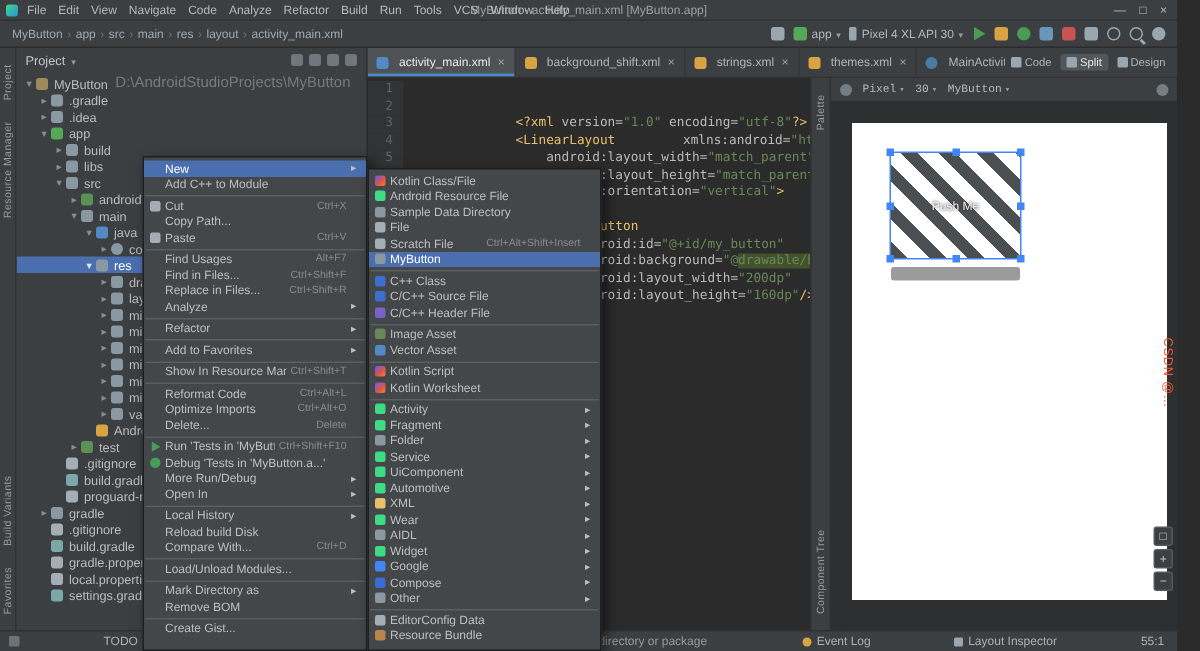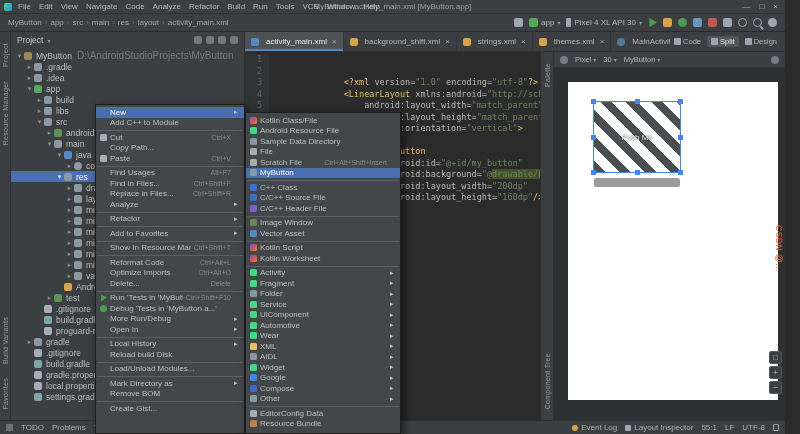--- a/index.html
+++ b/index.html
@@ -78,21 +78,21 @@
   .tok { white-space:pre; }
 
   
   .design-pane { flex:1; display:flex; background:#2d2f31; border-left:1px solid #323232; overflow:hidden; }
   .design-strip { width:13px; flex:none; background:#3c3f41; border-right:1px solid #2f3234;
                   display:flex; flex-direction:column; justify-content:space-between; align-items:center; padding:4px 0; }
   .design-col { flex:1; display:flex; flex-direction:column; overflow:hidden; }
   .design-toolbar { height:16px; flex:none; background:#3c3f41; border-bottom:1px solid #323232;
                     display:flex; align-items:center; gap:7px; padding:0 6px; font-size:7.5px; color:#b8b8b8; }
   .dt-icon { width:8px; height:8px; border-radius:50%; background:#9aa7b0; opacity:.6; flex:none; }
-  .dt-chip { display:flex; align-items:center; gap:2px; white-space:nowrap; }
+  .dt-chip { display:flex; align-items:center; gap:2px; white-space:nowrap;font-family:Liberation Mono, monospace; }
   .dt-chip::after { content:"▾"; font-size:6px; color:#9a9a9a; }
   .canvas { position:relative; flex:1; background:#2d2f31; overflow:hidden;border-radius:15px; }
   .artboard { position:absolute; left:14px; top:14px; right:7px; bottom:20px; background:#ffffff; }
   .imgbtn { position:absolute; left:26px; top:20px; width:86px; height:70px;
             background:repeating-linear-gradient(45deg,#4a4f52 0 8px,#ffffff 8px 18px);
             outline:1px solid #4285f4; display:flex; align-items:center; justify-content:center; }
   .pushme { font-size:8px; color:#f0f0f0; text-shadow:0 0 2px #222; }
   .handle { position:absolute; width:5px; height:5px; background:#4285f4; }
   .h-nw{left:-3px;top:-3px} .h-n{left:50%;margin-left:-2px;top:-3px} .h-ne{right:-3px;top:-3px}
   .h-e{right:-3px;top:50%;margin-top:-2px} .h-se{right:-3px;bottom:-3px} .h-s{left:50%;margin-left:-2px;bottom:-3px}
@@ -118,21 +118,21 @@
   .mi.hl .mi-key { color:#d9e4f7; }
   .mi.sep { height:4px; padding:0 1px; }
   .mi.sep::after { content:""; display:block; width:100%; height:1px; background:#5b5f61; margin-top:1.5px; }
 
   
   .statusbar { position:absolute; left:0; right:0; bottom:0; height:14px; background:#3c3f41;
                border-top:1px solid #2f3234; display:flex; align-items:center; gap:8px;
                padding:0 6px; font-size:8px; color:#b0b0b0; }
   .sb-sq { width:7px; height:7px; background:#9aa7b0; opacity:.5; border-radius:1px; flex:none; }
   .sb-left { display:flex; gap:8px; }
-  .sb-item { display:flex; align-items:center; gap:3px; white-space:nowrap; }
+  .sb-item { display:flex; align-items:center; gap:3px; white-space:nowrap;margin-left:48px; }
   .sb-msg { color:#9a9a9a; margin-left:6px; white-space:nowrap; }
   .dot { width:6px; height:6px; border-radius:50%; background:#d9a343; }
   .sq  { width:6px; height:6px; background:#9aa7b0; border-radius:1px; }
   .sb-lock { width:6px; height:7px; border:1px solid #9aa7b0; border-radius:1px; }
 
   .watermark { position:absolute; right:1px; top:225px; writing-mode:vertical-rl; font-size:8.5px;
                color:#fc5531; z-index:60; letter-spacing:.5px; }
 
   
   [data-icon="folder"]        { background:#8a98a2; }
@@ -554,21 +554,21 @@
               <span class="lnum">1</span>
               <span class="ltoks">
                 
               <span class="tok" style="color: rgb(232, 191, 106);">&lt;?xml </span><span class="tok" style="color: rgb(186, 186, 186);">version=</span><span class="tok" style="color: rgb(106, 135, 89);">"1.0"</span><span class="tok" style="color: rgb(186, 186, 186);"> encoding=</span><span class="tok" style="color: rgb(106, 135, 89);">"utf-8"</span><span class="tok" style="color: rgb(232, 191, 106);">?&gt;</span></span>
             </div>
 
             <div class="cline">
               <span class="lnum">2</span>
               <span class="ltoks">
                 
-              <span class="tok" style="color: rgb(232, 191, 106);">&lt;LinearLayout </span><span class="tok" style="color: rgb(186, 186, 186);">xmlns:android=</span><span class="tok" style="color: rgb(106, 135, 89);">"http://schemas.android.com/apk/res/android"</span></span>
+              <span class="tok" style="color: rgb(232, 191, 106);">&lt;LinearLayout </span><span class="tok" style="color: rgb(186, 186, 186); margin-left: 40px;">xmlns:android=</span><span class="tok" style="color: rgb(106, 135, 89);">"http://schemas.android.com/apk/res/android"</span></span>
             </div>
 
             <div class="cline">
               <span class="lnum">3</span>
               <span class="ltoks">
                 
               <span class="tok" style="color: rgb(186, 186, 186);">    android:layout_width=</span><span class="tok" style="color: rgb(106, 135, 89);">"match_parent"</span></span>
             </div>
 
             <div class="cline">
@@ -880,20 +880,26 @@
         <span class="mi-arrow"></span>
       </div>
 
       <div class="mi">
         <span class="mi-icon"></span>
         <span class="mi-label">Reload build Disk</span>
         <span class="mi-key"></span>
         <span class="mi-arrow"></span>
       </div>
 
+      <div class="mi">
+        <span class="mi-icon"></span>
+        <span class="mi-label">Compare With...</span>
+        <span class="mi-key">Ctrl+D</span>
+        <span class="mi-arrow"></span>
+      </div>
 
       <div class="mi sep">
         
         
         
         
       </div>
 
       <div class="mi">
         <span class="mi-icon"></span>
@@ -1014,21 +1020,21 @@
 
       <div class="mi sep">
         
         
         
         
       </div>
 
       <div class="mi">
         <span class="mi-icon" data-icon="image"></span>
-        <span class="mi-label">Image Window</span>
+        <span class="mi-label">Image Asset</span>
         <span class="mi-key"></span>
         <span class="mi-arrow"></span>
       </div>
 
       <div class="mi">
         <span class="mi-icon" data-icon="vector"></span>
         <span class="mi-label">Vector Asset</span>
         <span class="mi-key"></span>
         <span class="mi-arrow"></span>
       </div>
@@ -1097,29 +1103,29 @@
       </div>
 
       <div class="mi sub">
         <span class="mi-icon" data-icon="android"></span>
         <span class="mi-label">Automotive</span>
         <span class="mi-key"></span>
         <span class="mi-arrow"></span>
       </div>
 
       <div class="mi sub">
+        <span class="mi-icon" data-icon="xml"></span>
+        <span class="mi-label">XML</span>
+        <span class="mi-key"></span>
+        <span class="mi-arrow"></span>
+      </div>
+
+      <div class="mi sub">
         <span class="mi-icon" data-icon="android"></span>
         <span class="mi-label">Wear</span>
-        <span class="mi-key"></span>
-        <span class="mi-arrow"></span>
-      </div>
-
-      <div class="mi sub">
-        <span class="mi-icon" data-icon="xml"></span>
-        <span class="mi-label">XML</span>
         <span class="mi-key"></span>
         <span class="mi-arrow"></span>
       </div>
 
       <div class="mi sub">
         <span class="mi-icon" data-icon="aidl"></span>
         <span class="mi-label">AIDL</span>
         <span class="mi-key"></span>
         <span class="mi-arrow"></span>
       </div>

